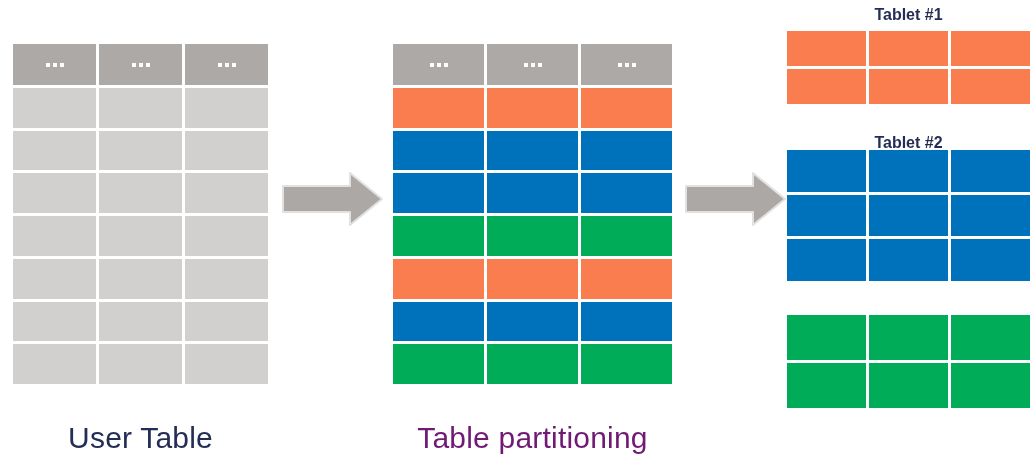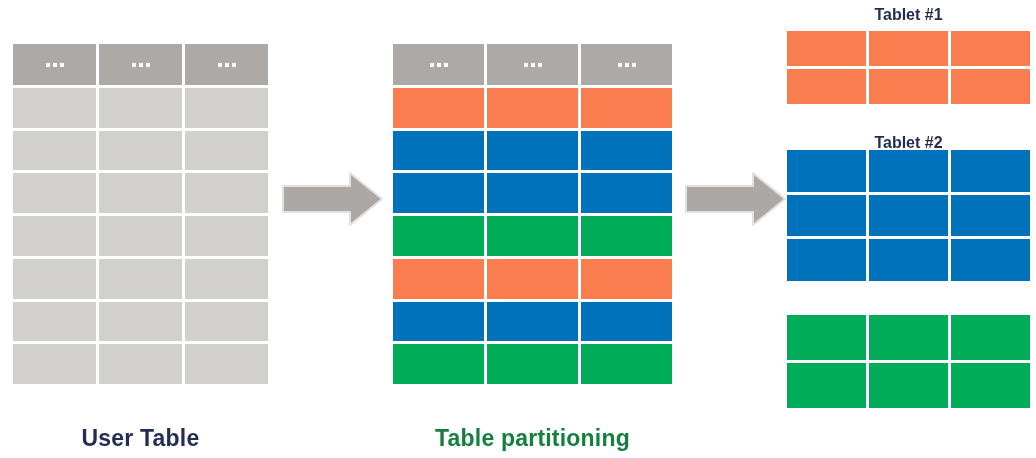--- a/index.html
+++ b/index.html
@@ -36,22 +36,22 @@
   .tablet-title {
     position: absolute;
     text-align: center;
     font-weight: bold;
     font-size: 16px;
     line-height: 24px;
   }
   .section-label {
     position: absolute;
     text-align: center;
-    font-weight: bold;
-    font-size: 23px;
+    font-weight: normal;
+    font-size: 30px;
     line-height: 30px;
     letter-spacing: 0.2px;
   }
   .arrow { position: absolute; }
 </style>
 </head>
 <body>
 
 <div class="canvas">
 
@@ -130,21 +130,21 @@
       <div class="cell" style="background: rgb(250, 125, 80);"></div>
       <div class="cell" style="background: rgb(250, 125, 80);"></div>
       <div class="cell" style="background: rgb(250, 125, 80);"></div>
       <div class="cell" style="background: rgb(0, 114, 187);"></div>
       <div class="cell" style="background: rgb(0, 114, 187);"></div>
       <div class="cell" style="background: rgb(0, 114, 187);"></div>
       <div class="cell" style="background: rgb(0, 172, 87);"></div>
       <div class="cell" style="background: rgb(0, 172, 87);"></div>
       <div class="cell" style="background: rgb(0, 172, 87);"></div>
     </div>
-  <div class="section-label navy" style="left: 393px; top: 423px; width: 279px; color: #15803d;">Table partitioning</div>
+  <div class="section-label navy" style="left: 393px; top: 423px; width: 279px; color: #701a75;">Table partitioning</div>
 
   <svg class="arrow arrow-glyph" style="left:684px; top:170px;" width="104" height="58" viewBox="0 0 104 58">
     <polygon points="2,16 69,16 69,3 101,29 69,55 69,42 2,42" stroke-width="2" stroke-linejoin="round" fill="#aca8a6" stroke="#e3e1df"></polygon>
   </svg>
 
   <div class="tablet-title navy" style="left: 787px; top: 3px; width: 243px; color: rgb(36, 46, 85);">Tablet #1</div>
   <div id="tablet-1" class="grid-table" style="left: 787px; top: 31px; width: 243px; height: 73px; grid-template-columns: repeat(3, 1fr); grid-template-rows: repeat(2, 1fr);">
       <div class="cell" style="background: rgb(250, 125, 80);"></div>
       <div class="cell" style="background: rgb(250, 125, 80);"></div>
       <div class="cell" style="background: rgb(250, 125, 80);"></div>

